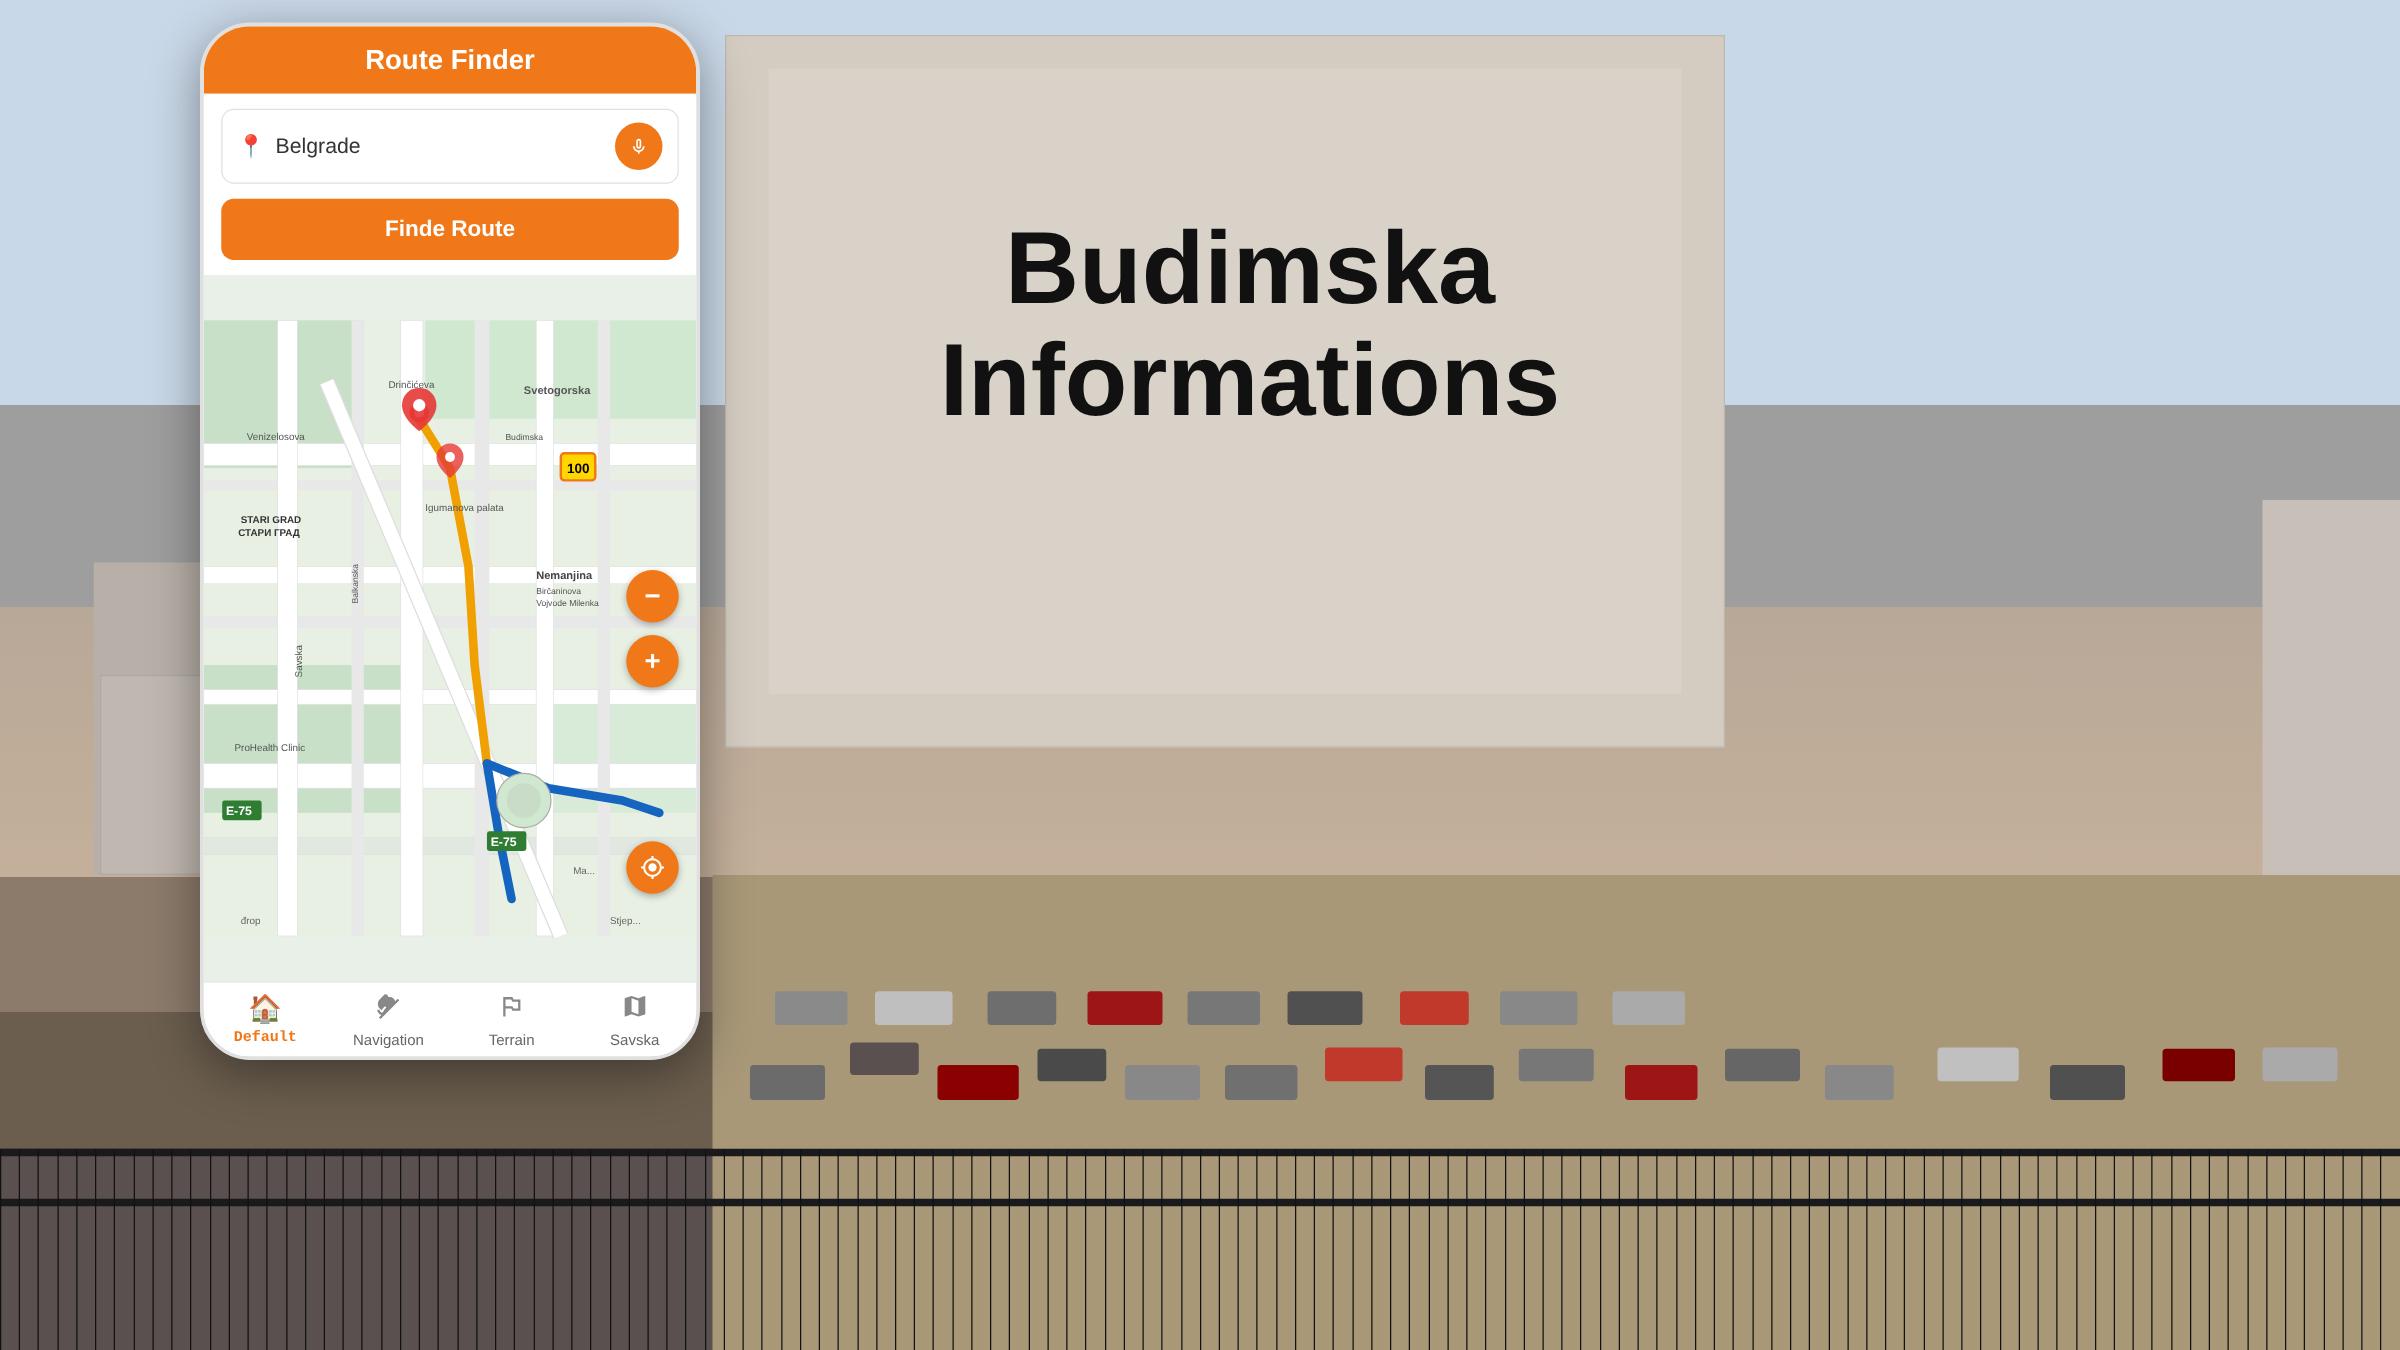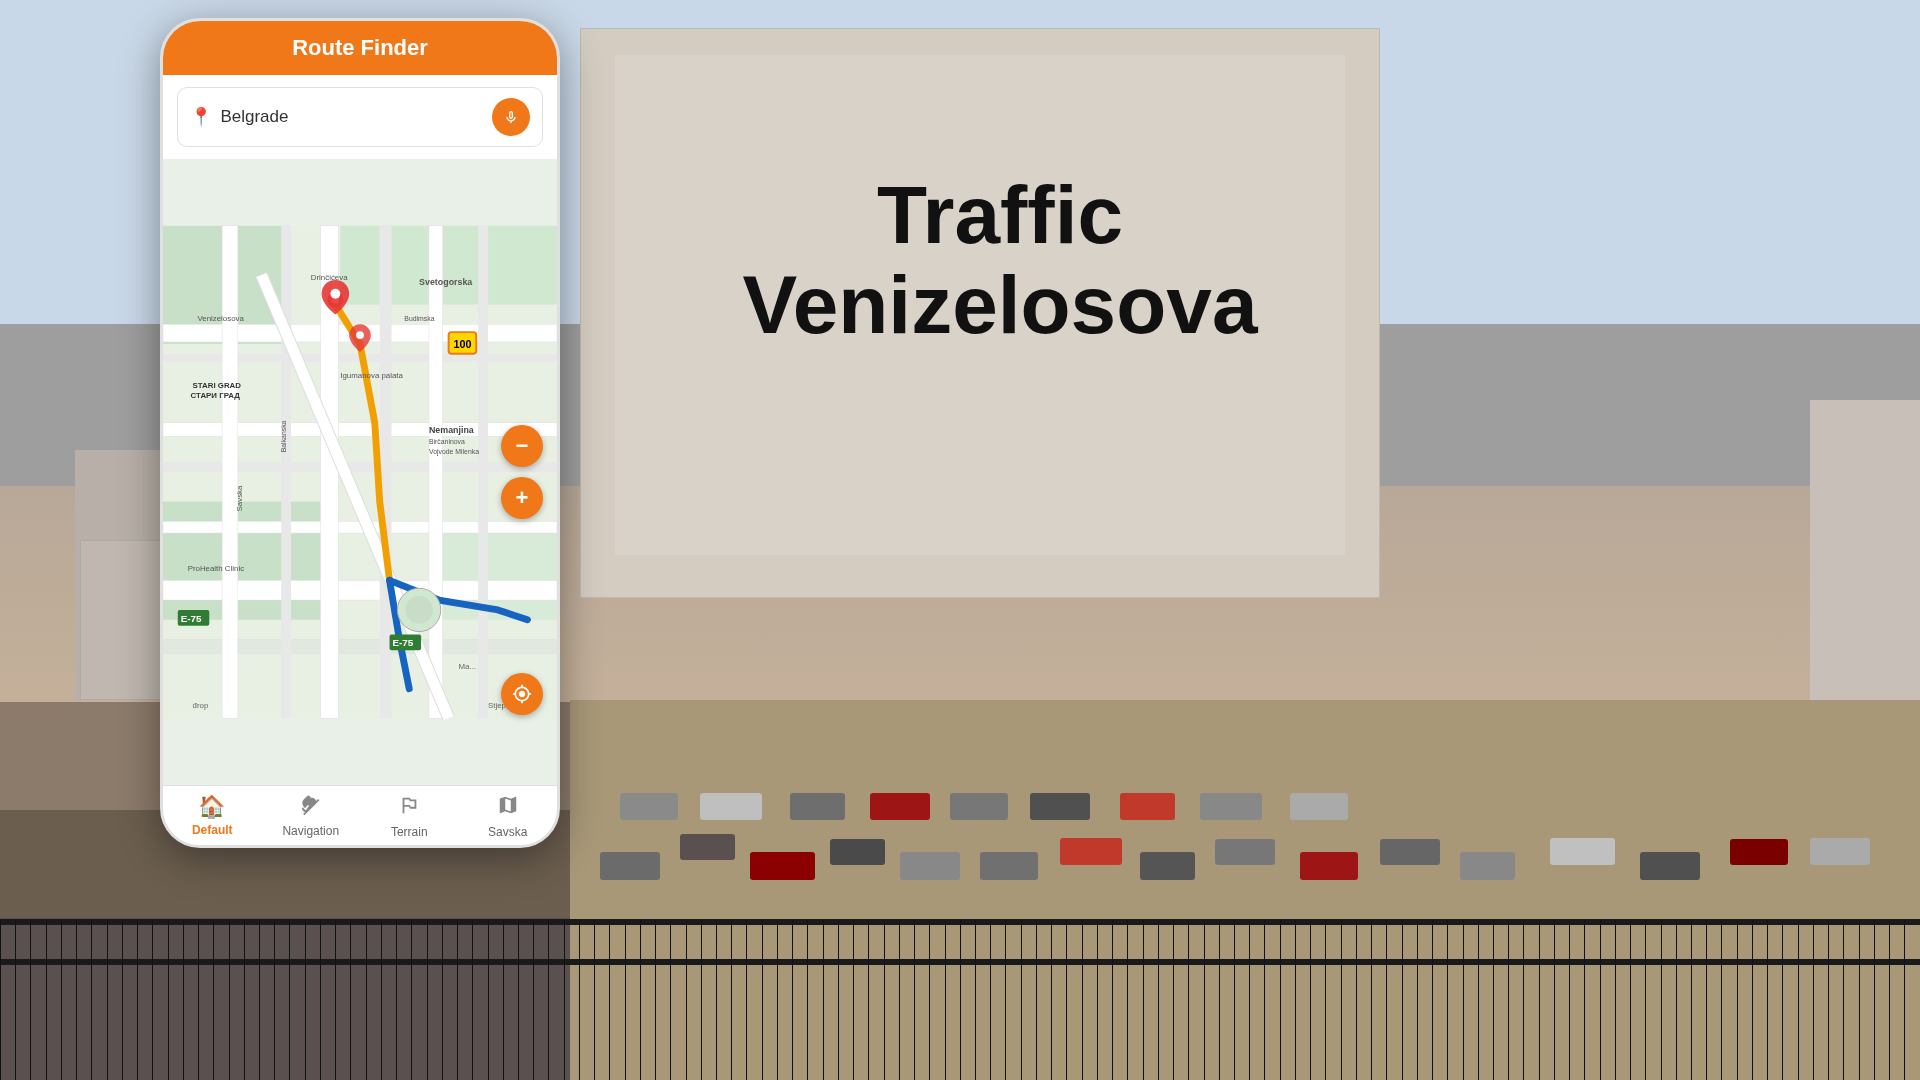--- a/index.html
+++ b/index.html
@@ -257,20 +257,21 @@
     }
 
     .nav-label {
       font-size: 12px;
       color: #666;
     }
 
     .nav-item.active .nav-label {
       color: #F07818;
       font-weight: bold;
+      font-family: Liberation Mono, monospace;
     }
 
     .nav-item.active .nav-icon {
       color: #F07818;
     }
   </style>
 </head>
 <body>
 
 <div class="bg-scene">
@@ -444,21 +445,21 @@
         <div style="width:7px;background:#111;margin-right:15px;"></div>
       <div style="width:7px;background:#111;margin-right:15px;"></div>
         <div style="width:7px;background:#111;margin-right:15px;"></div>
       <div style="width:7px;background:#111;margin-right:15px;"></div>
         <div style="width:7px;background:#111;margin-right:15px;"></div>
     </div>
   </div>
 </div>
 
 <div class="text-overlay">
-  <div class="headline-line2">Traffic Venizelosova</div>
+  <div class="headline-line2">Budimska Informations</div>
 </div>
 
 <div class="phone-container">
   <div class="phone-inner">
 
     <div class="app-header">
       <div class="app-title">Route Finder</div>
     </div>
 
 
@@ -467,20 +468,23 @@
         <span class="location-pin">📍</span>
         <div class="search-input-text">Belgrade</div>
         <div class="mic-btn">
           <svg width="16" height="16" viewBox="0 0 24 24" fill="white">
             <path d="M12 15c1.66 0 3-1.34 3-3V6c0-1.66-1.34-3-3-3S9 4.34 9 6v6c0 1.66 1.34 3 3 3zm-1-9c0-.55.45-1 1-1s1 .45 1 1v6c0 .55-.45 1-1 1s-1-.45-1-1V6zm6 6c0 2.76-2.24 5-5 5s-5-2.24-5-5H5c0 3.53 2.61 6.43 6 6.92V21h2v-2.08c3.39-.49 6-3.39 6-6.92h-2z"></path>
           </svg>
         </div>
       </div>
     </div>
 
+    <div class="find-route-section">
+      <div class="find-route-btn">Finde Route</div>
+    </div>
 
     <div class="map-area">
 
       <svg class="map-svg" viewBox="0 0 400 500" xmlns="http://www.w3.org/2000/svg">
 
         <rect width="400" height="500" fill="#e8f0e4"></rect>
 
         <rect x="0" y="0" width="130" height="120" fill="#c8dfc8"></rect>
         <rect x="180" y="0" width="220" height="80" fill="#d0e8d0"></rect>
         <rect x="0" y="280" width="160" height="120" fill="#c8dfc8"></rect>

